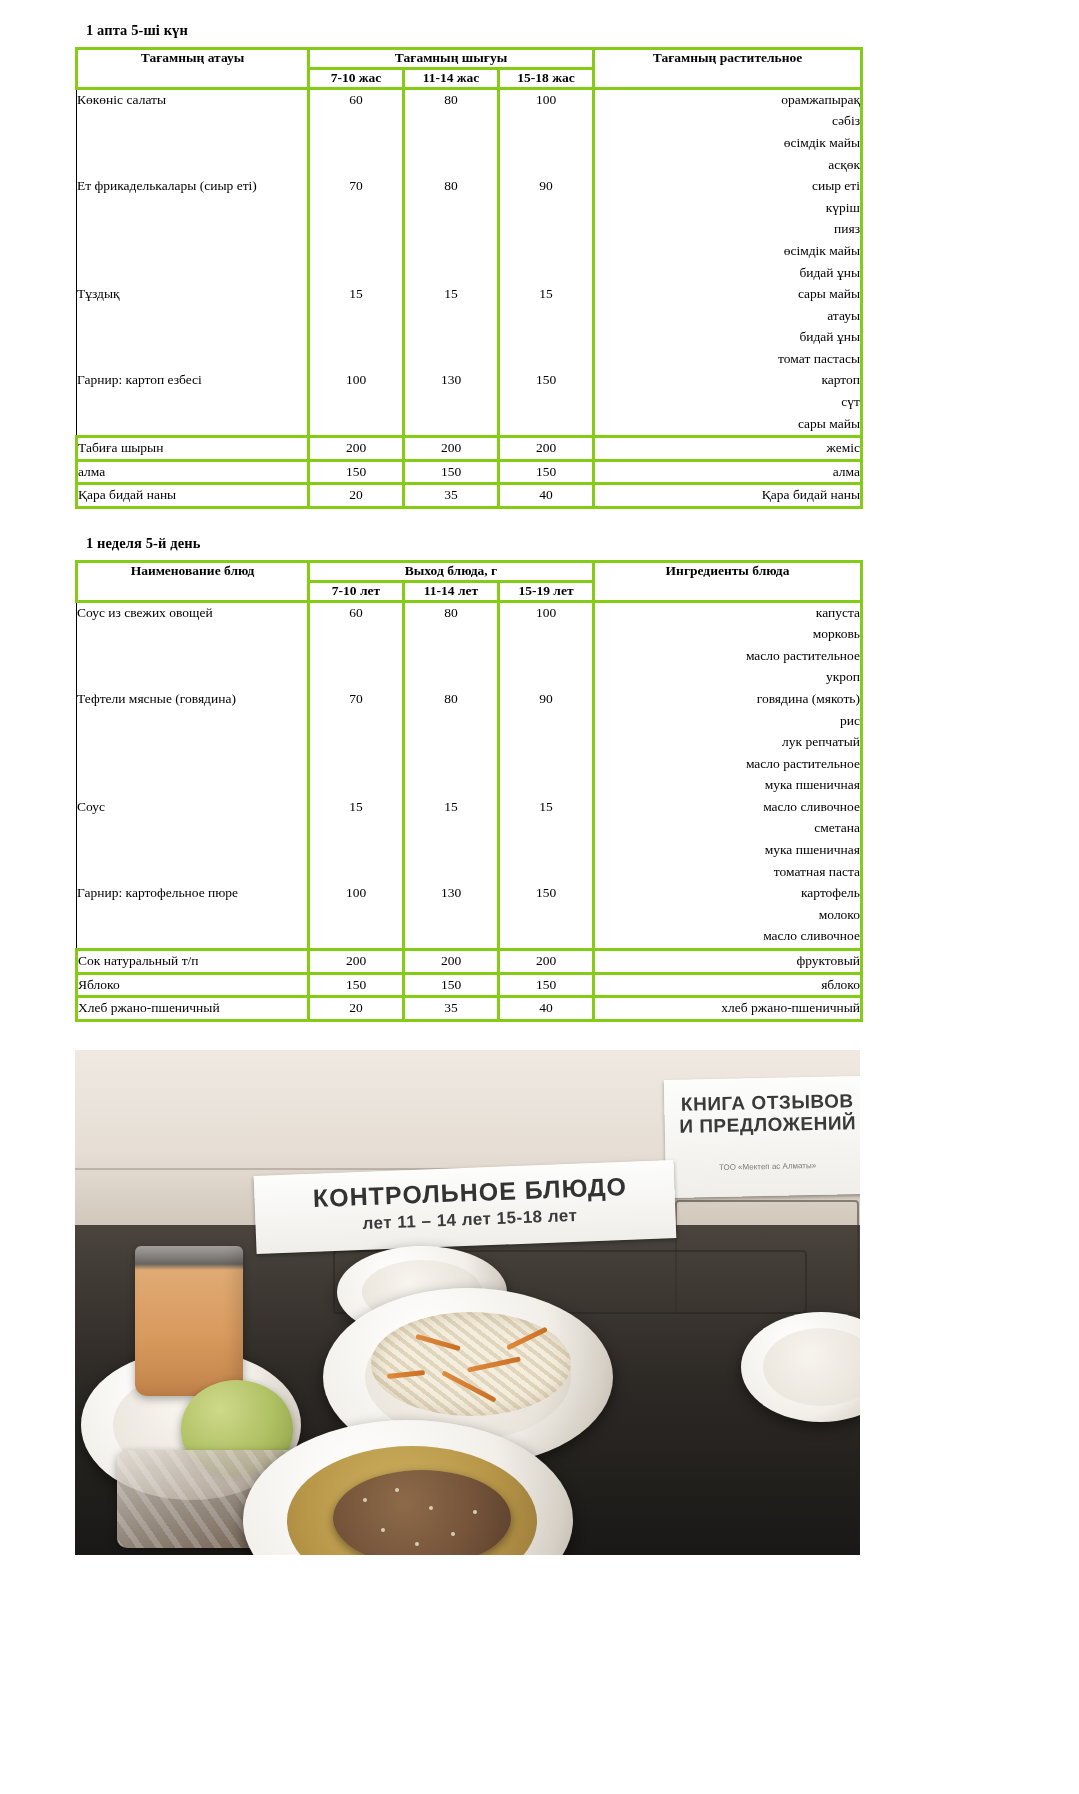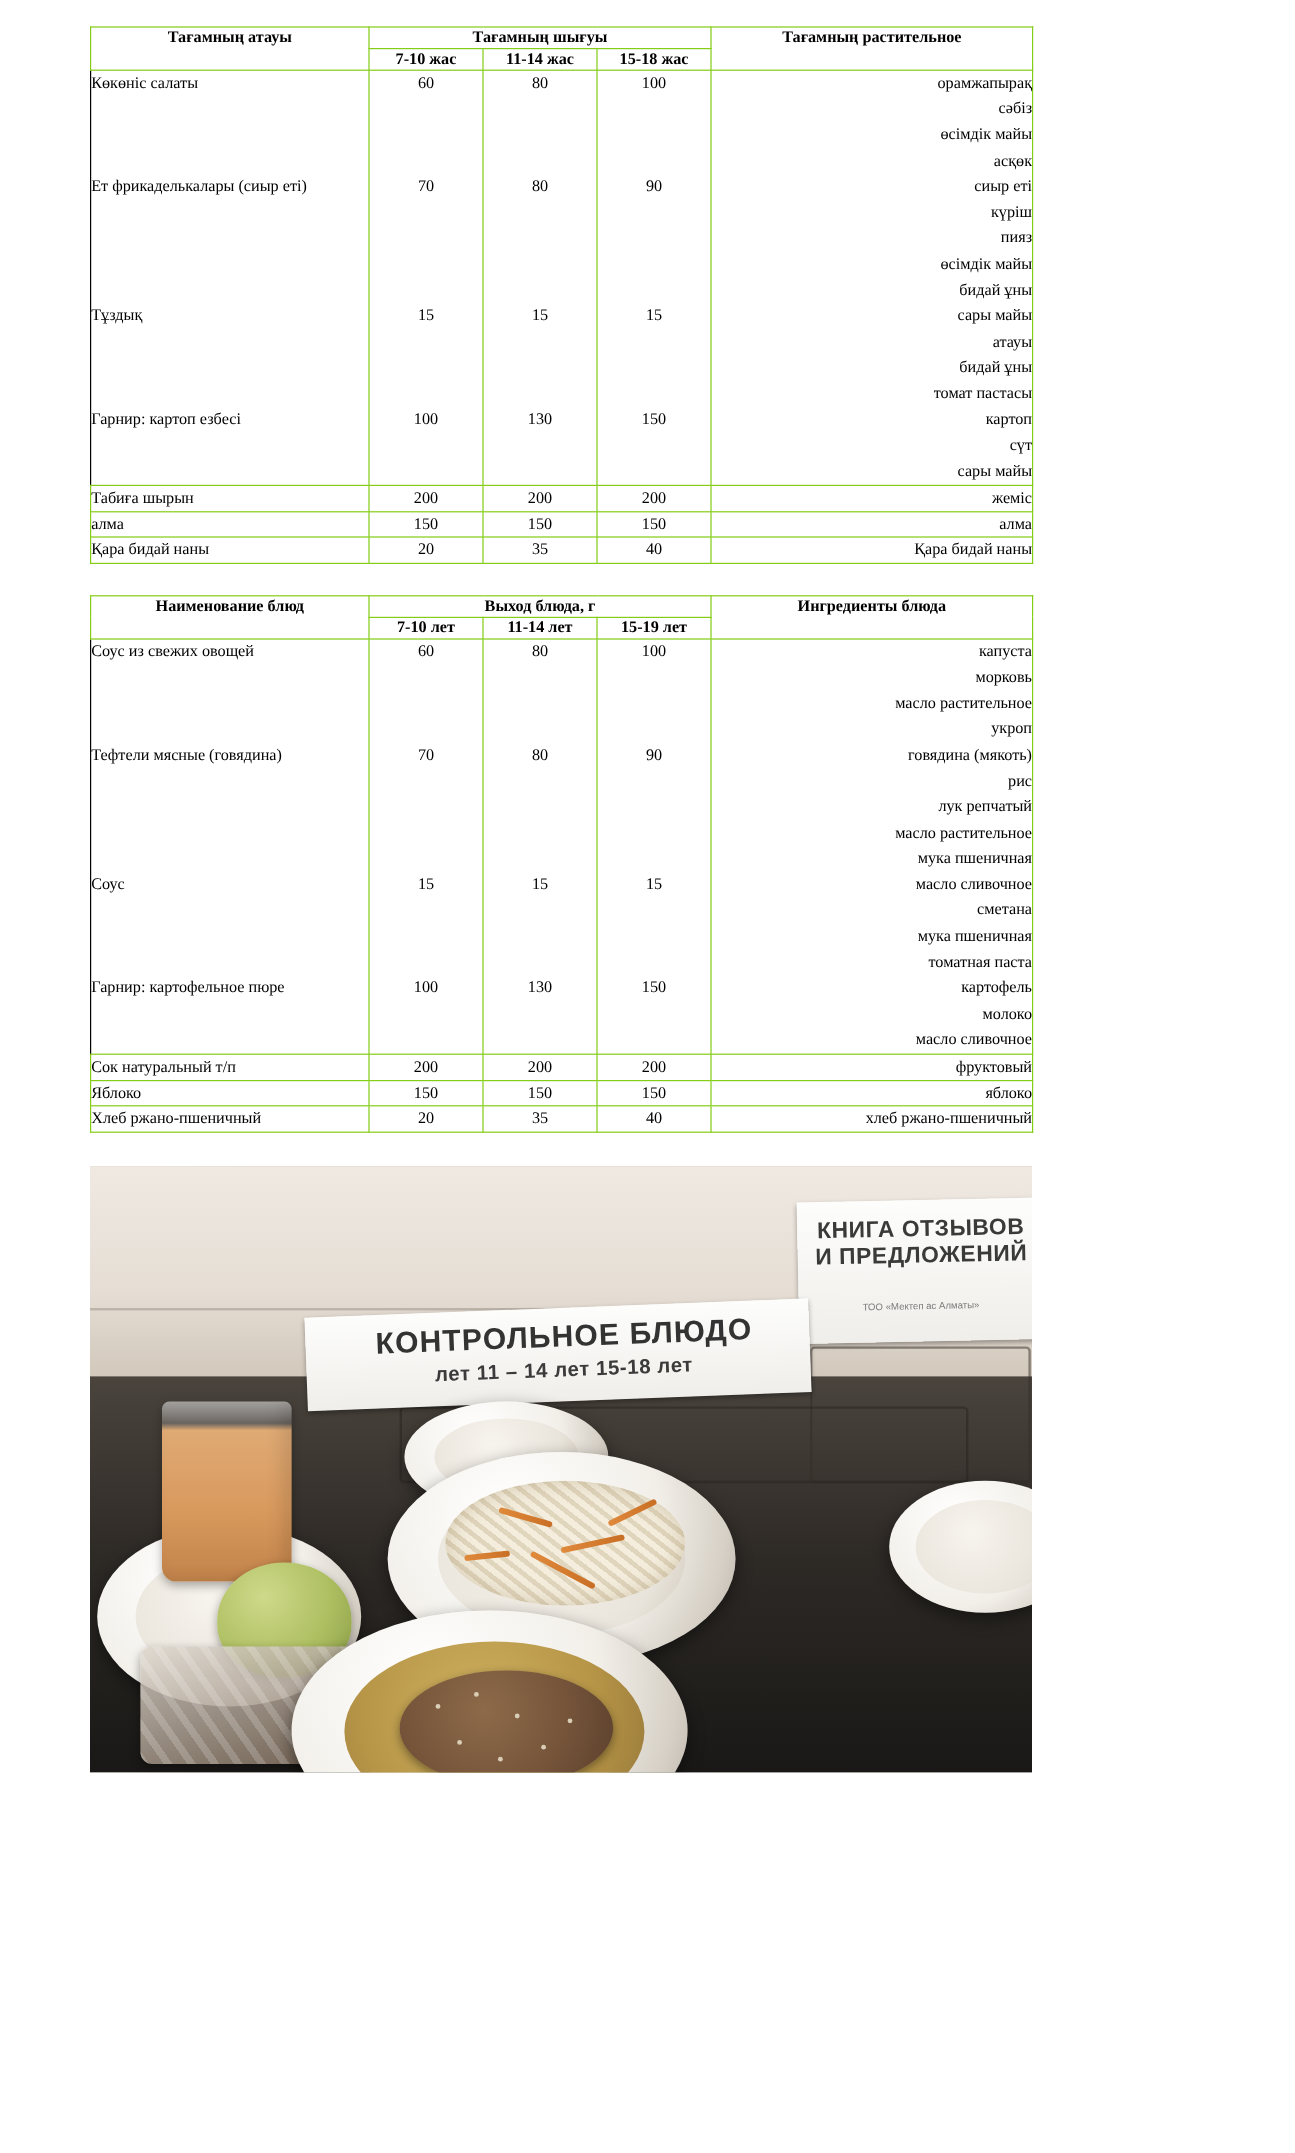--- a/index.html
+++ b/index.html
@@ -29,21 +29,21 @@
     letter-spacing: 0.1px;
   }
   table.menu {
     border-collapse: collapse;
     table-layout: fixed;
     margin-left: 75px;
     width: 785px;
     font-size: 13.5px;
   }
   table.menu td, table.menu th {
-    border: 1px solid #84cc16;
+    border: 3px solid #84cc16;
     padding: 0;
     vertical-align: top;
   }
   th.hdr {
     font-weight: bold;
     text-align: center;
     font-size: 13.5px;
     padding: 5px 2px;
     line-height: 1.25;
   }
@@ -227,20 +227,21 @@
     position: absolute; left: 600px; top: 150px; width: 180px; height: 110px;
     border: 2px solid rgba(50,46,40,0.5);
     border-radius: 4px;
   }
 </style>
 </head>
 <body>
 
 <div class="page">
 
+  <div class="section-title">1 апта 5-ші күн</div>
 
   <table class="menu">
     <colgroup>
       <col class="col-name">
         <col class="col-age">
         <col class="col-age">
         <col class="col-age">
         <col class="col-ing">
     </colgroup>
     <tbody>
@@ -367,20 +368,21 @@
       <td class="cell-num">20</td>
       <td class="cell-num">35</td>
       <td class="cell-num">40</td>
       <td class="cell-ing">Қара бидай наны</td>
     </tr>
   </tbody>
     </table>
 
   <div class="sec-gap"></div>
 
+  <div class="section-title">1 неделя 5-й день</div>
 
   <table class="menu">
     <colgroup>
       <col class="col-name">
         <col class="col-age">
         <col class="col-age">
         <col class="col-age">
         <col class="col-ing">
     </colgroup>
     <tbody>

